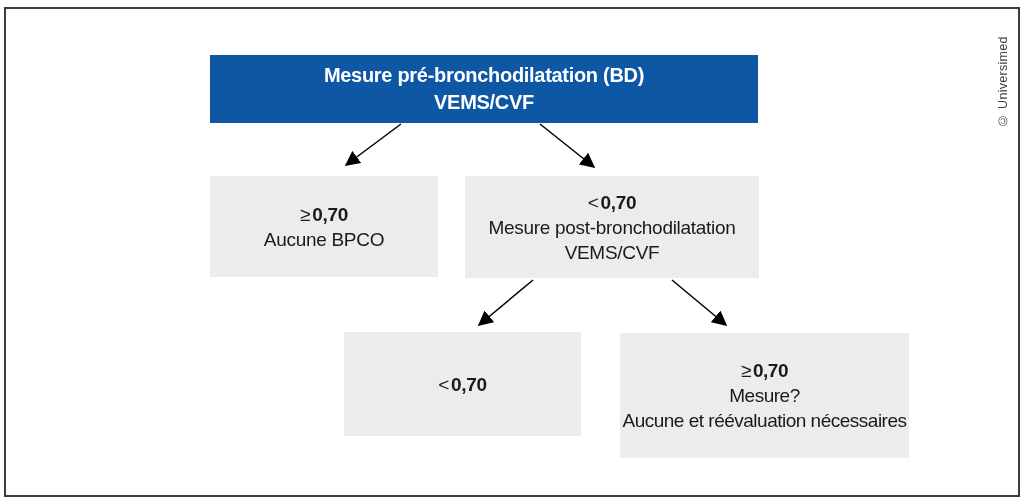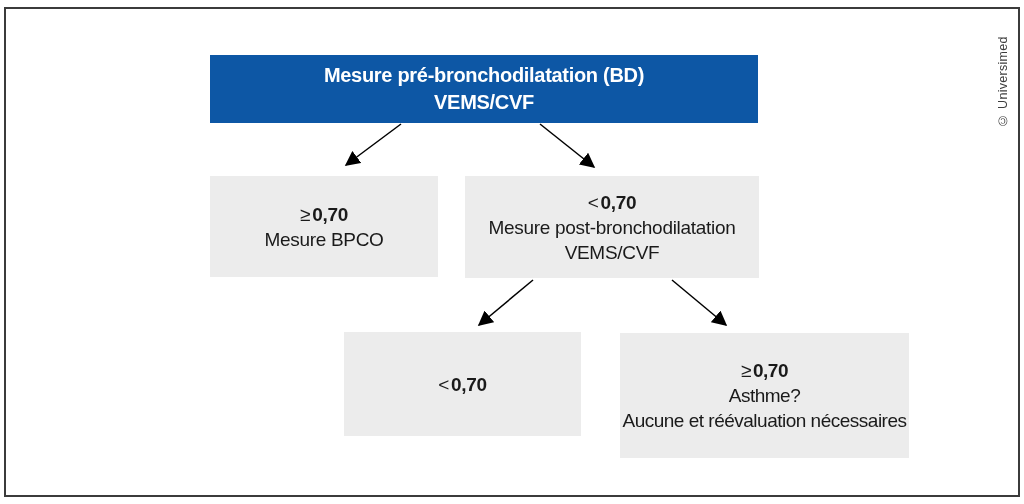--- a/index.html
+++ b/index.html
@@ -106,40 +106,40 @@
 
   <div class="node title-node">
     <div>Mesure pré-bronchodilatation (BD)</div>
     <div>VEMS/CVF</div>
   </div>
 
   <div class="node gray no-copd">
     <div class="thr">
       <span class="sign">≥</span><span class="val">0,70</span>
     </div>
-    <div>Mesure BPCO</div>
+    <div>Aucune BPCO</div>
   </div>
 
   <div class="node gray post-bd">
     <div class="thr">
       <span class="sign">&lt;</span><span class="val">0,70</span>
     </div>
     <div>Mesure post-bronchodilatation</div>
     <div>VEMS/CVF</div>
   </div>
 
   <div class="node gray copd-confirmed">
     <div class="thr">
       <span class="sign">&lt;</span><span class="val">0,70</span>
     </div>
   </div>
 
   <div class="node gray asthma">
     <div class="thr">
       <span class="sign">≥</span><span class="val">0,70</span>
     </div>
-    <div>Asthme?</div>
+    <div>Mesure?</div>
     <div>Aucune et réévaluation nécessaires</div>
   </div>
 
   <div class="copyright">© Universimed</div>
 
 </div>
 
 </body></html>

